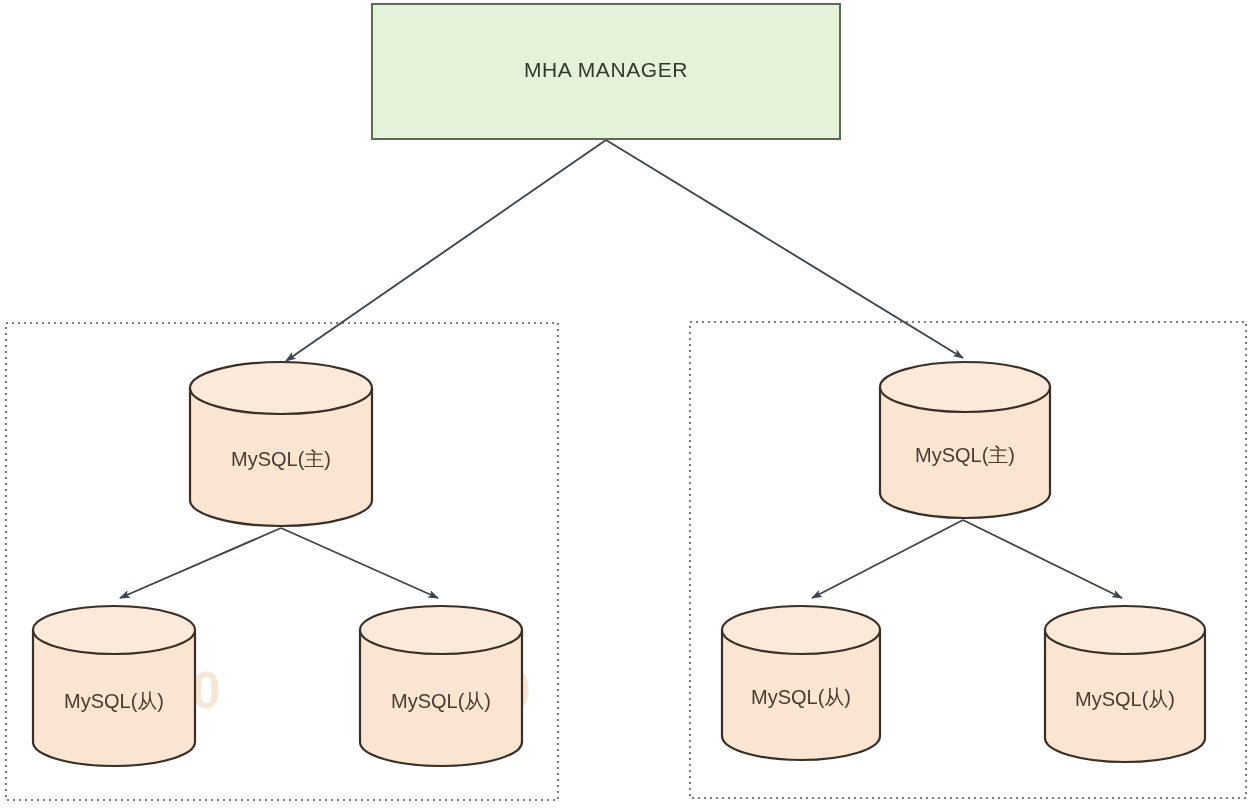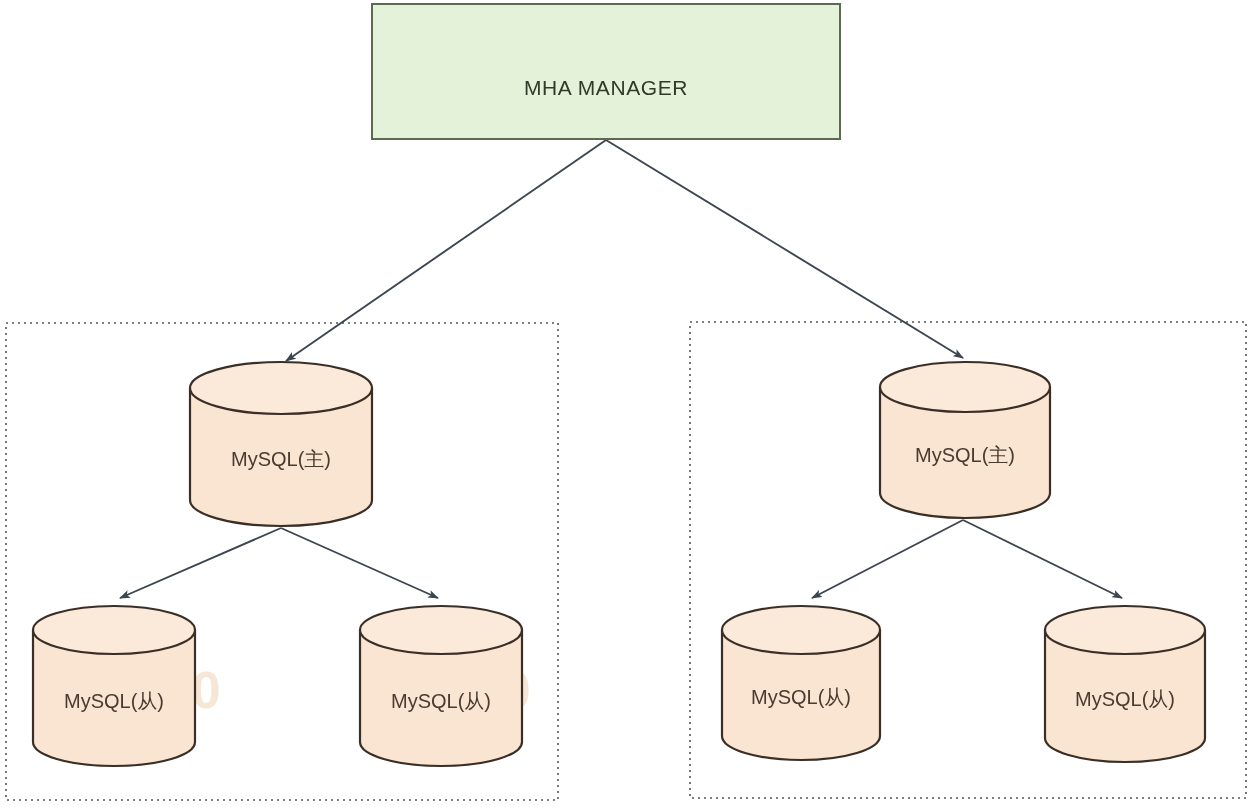--- a/index.html
+++ b/index.html
@@ -105,21 +105,21 @@
           <ellipse cx="801" cy="630" rx="79" ry="24" fill="#fbe9da" stroke="#3a2f27" stroke-width="2.2"></ellipse>
         </g>
         <g>
           <path d="M1045,630 L1045,738 A80,24 0 0 0 1205,738 L1205,630 Z" fill="#fae4d2" stroke="#3a2f27" stroke-width="2.2" stroke-linejoin="round"></path>
           <ellipse cx="1125" cy="630" rx="80" ry="24" fill="#fbe9da" stroke="#3a2f27" stroke-width="2.2"></ellipse>
         </g>
       </g>
   </svg>
 
   <div id="labels-layer">
-      <div class="node-label manager-label" style="left: 372px; top: 57.5px; width: 468px; margin-top: 18px;">MHA MANAGER</div>
+      <div class="node-label manager-label" style="left: 372px; top: 57.5px; width: 468px;">MHA MANAGER</div>
       <div class="node-label db-label" style="left: 190px; top: 446.4px; width: 182px;">MySQL(主)</div>
       <div class="node-label db-label" style="left: 33px; top: 688px; width: 162px;">MySQL(从)</div>
       <div class="node-label db-label" style="left: 360px; top: 688px; width: 162px;">MySQL(从)</div>
       <div class="node-label db-label" style="left: 880px; top: 441.6px; width: 170px;">MySQL(主)</div>
       <div class="node-label db-label" style="left: 722px; top: 684.4px; width: 158px;">MySQL(从)</div>
       <div class="node-label db-label" style="left: 1045px; top: 685.6px; width: 160px;">MySQL(从)</div>
     </div>
 
 </div>
 

